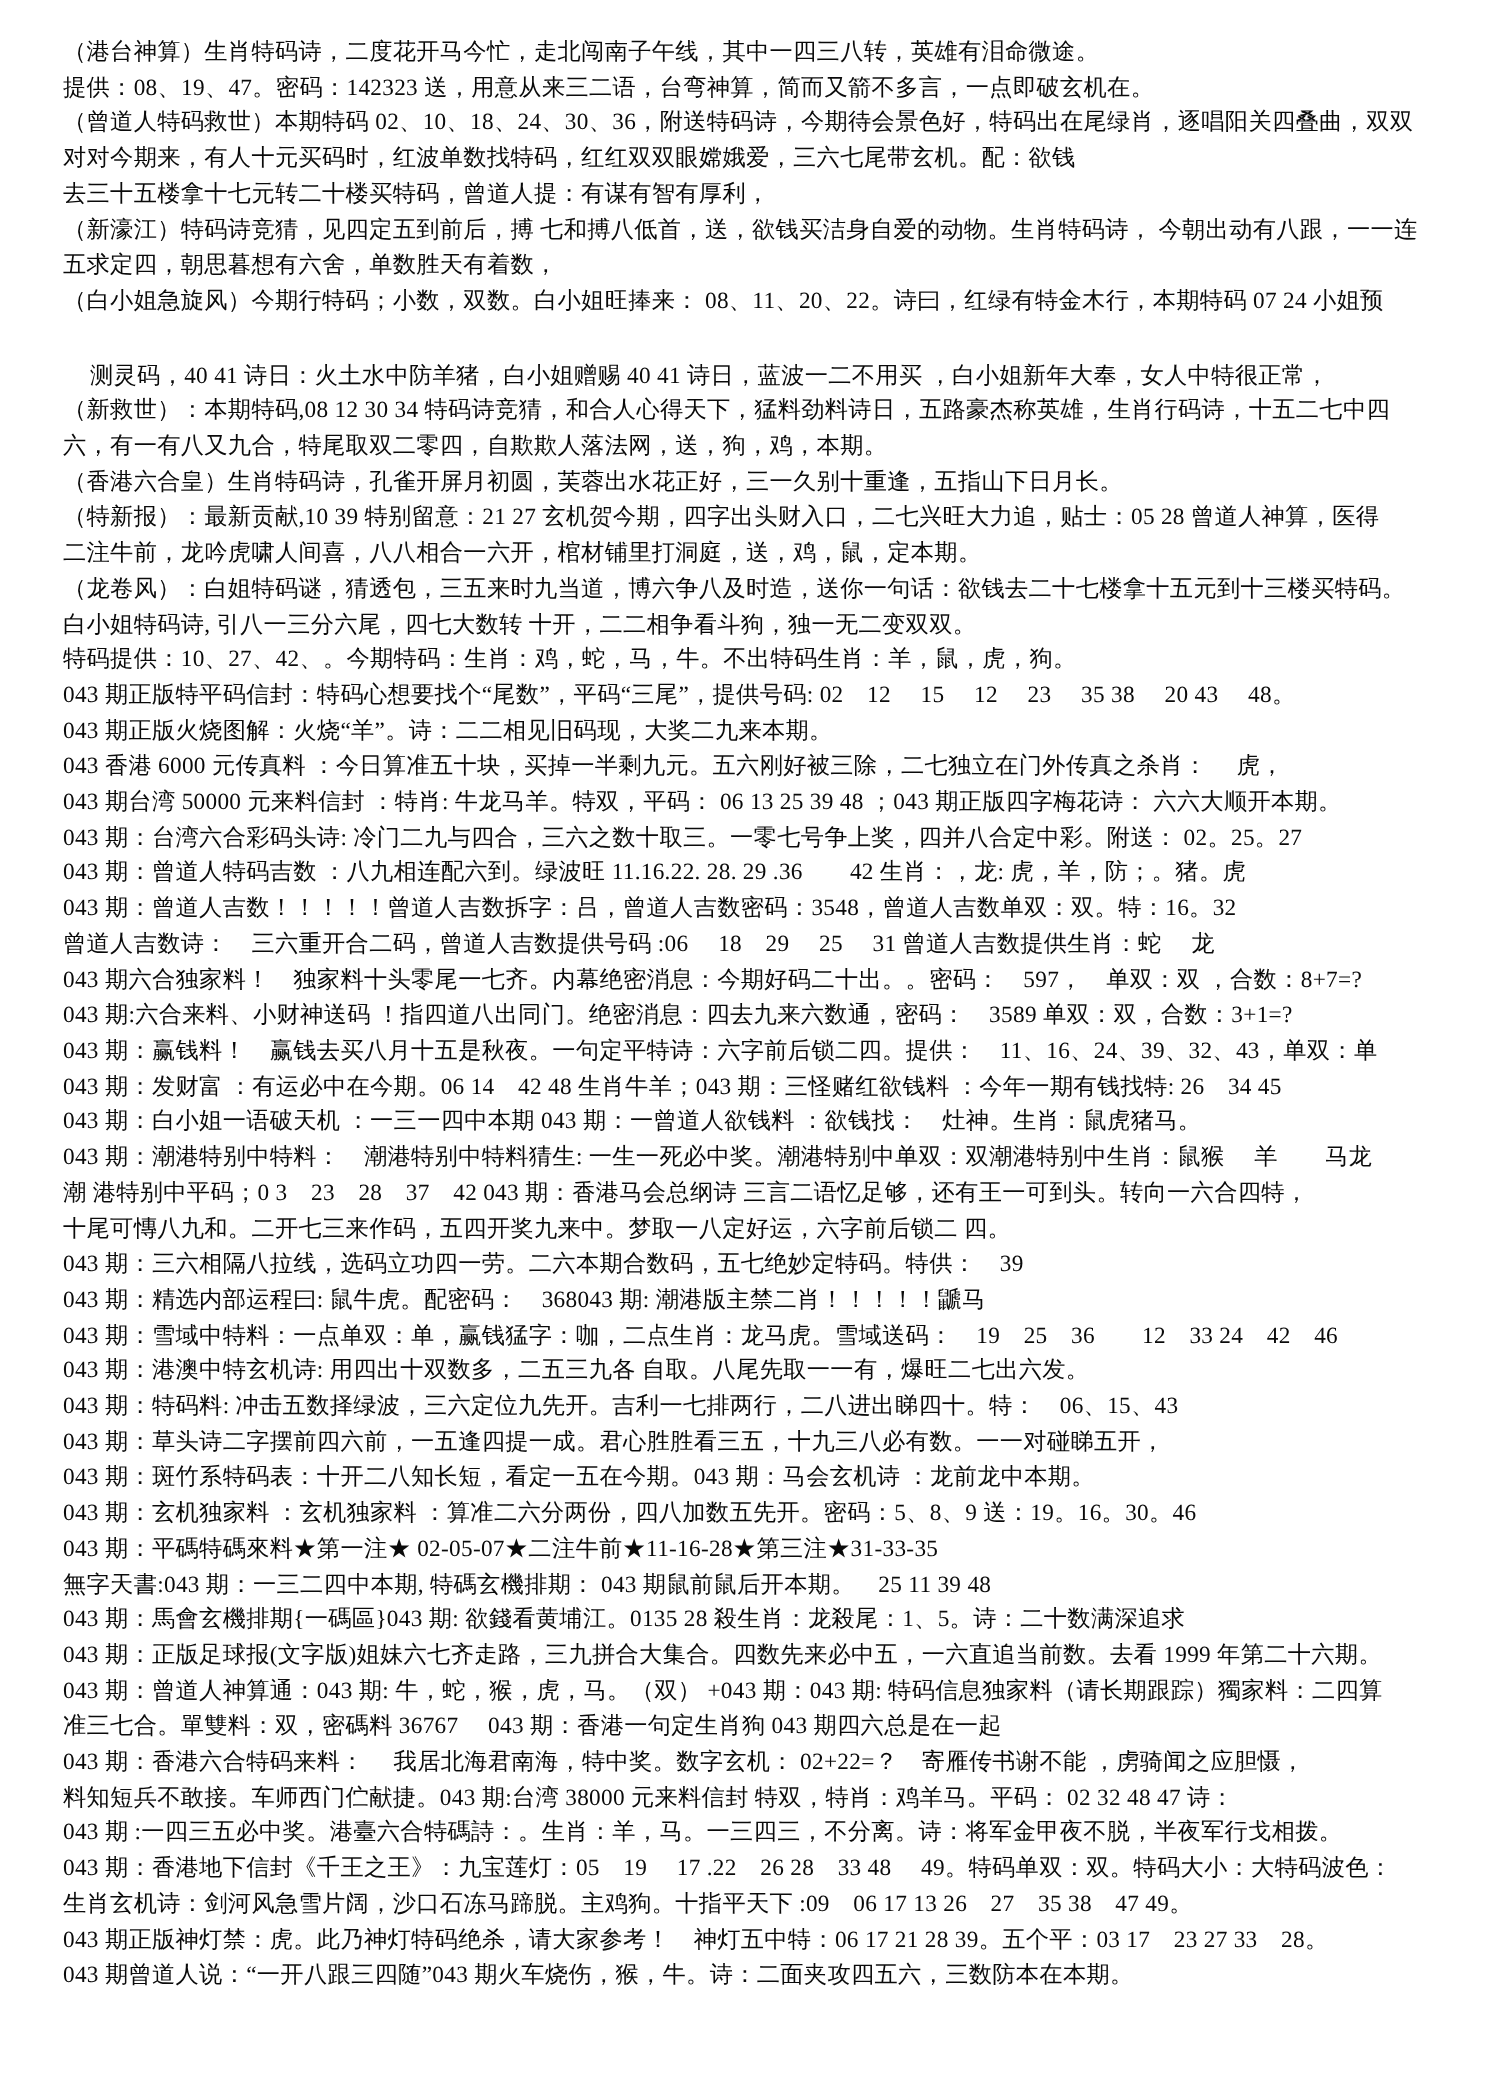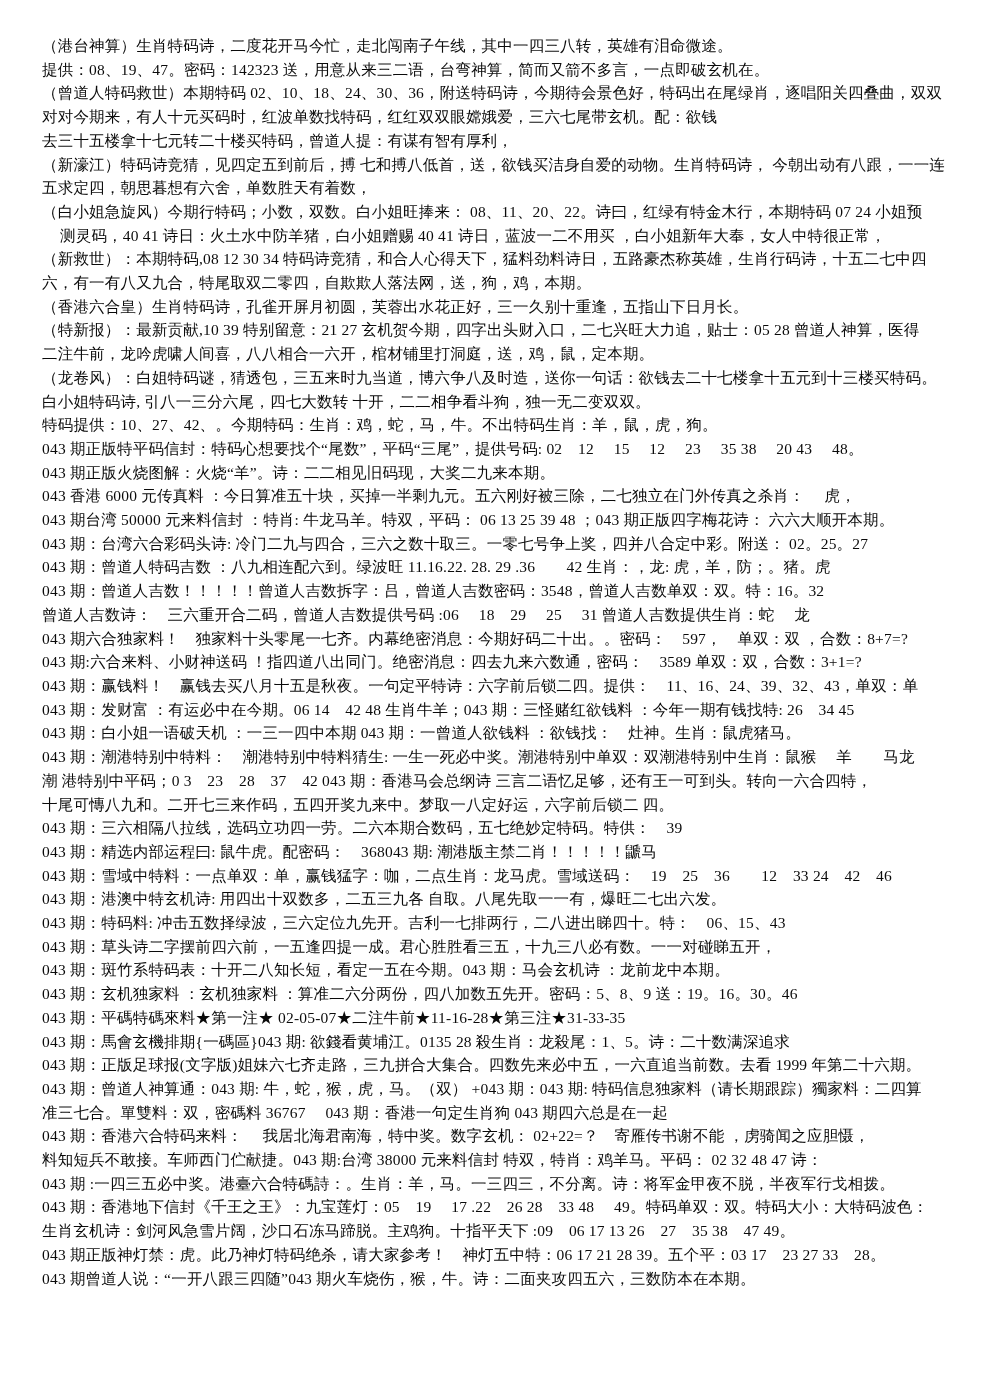--- a/index.html
+++ b/index.html
@@ -5,39 +5,40 @@
   html, body {
     margin: 0;
     padding: 0;
     background: #ffffff;
   }
   .page {
     width: 998px;
     height: 1388px;
     background: #ffffff;
     box-sizing: border-box;
-    padding: 34px 40px 0 42px;
+    padding: 23px 40px 0 42px;
     overflow: hidden;
     font-family: "Liberation Serif", "DejaVu Serif", serif;
     color: #0a0a0a;
   }
   .doc {
     width: 100%;
   }
   .line {
     font-size: 15.5px;
     line-height: 23.7px;
     white-space: nowrap;
     overflow: hidden;
     letter-spacing: 0.2px;
     color: #0a0a0a;
     font-weight: 500;
   }
   .line.indent {
     padding-left: 18px;
+    margin-top: 26px;
   }
 </style>
 </head>
 <body>
 
 <div class="page">
   <div class="doc" id="doc-body">
       <div class="line">（港台神算）生肖特码诗，二度花开马今忙，走北闯南子午线，其中一四三八转，英雄有泪命微途。</div>
       <div class="line">提供：08、19、47。密码：142323 送，用意从来三二语，台弯神算，简而又箭不多言，一点即破玄机在。</div>
       <div class="line">（曾道人特码救世）本期特码 02、10、18、24、30、36，附送特码诗，今期待会景色好，特码出在尾绿肖，逐唱阳关四叠曲，双双</div>
@@ -73,20 +74,21 @@
       <div class="line">十尾可慱八九和。二开七三来作码，五四开奖九来中。梦取一八定好运，六字前后锁二  四。</div>
       <div class="line">043 期：三六相隔八拉线，选码立功四一劳。二六本期合数码，五七绝妙定特码。特供：　39</div>
       <div class="line">043 期：精选内部运程曰: 鼠牛虎。配密码：　368043 期: 潮港版主禁二肖！！！！！鼶马</div>
       <div class="line">043 期：雪域中特料：一点单双：单，赢钱猛字：咖，二点生肖：龙马虎。雪域送码：　19　25　36　　12　33 24　42　46</div>
       <div class="line">043 期：港澳中特玄机诗: 用四出十双数多，二五三九各 自取。八尾先取一一有，爆旺二七出六发。</div>
       <div class="line">043 期：特码料: 冲击五数择绿波，三六定位九先开。吉利一七排两行，二八进出睇四十。特：　06、15、43</div>
       <div class="line">043 期：草头诗二字摆前四六前，一五逢四提一成。君心胜胜看三五，十九三八必有数。一一对碰睇五开，</div>
       <div class="line">043 期：斑竹系特码表：十开二八知长短，看定一五在今期。043 期：马会玄机诗 ：龙前龙中本期。</div>
       <div class="line">043 期：玄机独家料 ：玄机独家料 ：算准二六分两份，四八加数五先开。密码：5、8、9 送：19。16。30。46</div>
       <div class="line">043 期：平碼特碼來料★第一注★ 02-05-07★二注牛前★11-16-28★第三注★31-33-35</div>
+      <div class="line">無字天書:043 期：一三二四中本期, 特碼玄機排期：  043 期鼠前鼠后开本期。　25 11 39 48</div>
       <div class="line">043 期：馬會玄機排期{一碼區}043 期: 欲錢看黄埔江。0135 28 殺生肖：龙殺尾：1、5。诗：二十数满深追求</div>
       <div class="line">043 期：正版足球报(文字版)姐妹六七齐走路，三九拼合大集合。四数先来必中五，一六直追当前数。去看  1999 年第二十六期。</div>
       <div class="line">043 期：曾道人神算通：043 期: 牛，蛇，猴，虎，马。（双） +043 期：043 期: 特码信息独家料（请长期跟踪）獨家料：二四算</div>
       <div class="line">准三七合。單雙料：双，密碼料  36767 　043 期：香港一句定生肖狗 043 期四六总是在一起</div>
       <div class="line">043 期：香港六合特码来料：　 我居北海君南海，特中奖。数字玄机：  02+22=？　寄雁传书谢不能  ，虏骑闻之应胆慑，</div>
       <div class="line">料知短兵不敢接。车师西门伫献捷。043 期:台湾 38000 元来料信封  特双，特肖：鸡羊马。平码：  02 32 48 47 诗：</div>
       <div class="line">043 期 :一四三五必中奖。港臺六合特碼詩：。生肖：羊，马。一三四三，不分离。诗：将军金甲夜不脱，半夜军行戈相拨。</div>
       <div class="line">043 期：香港地下信封《千王之王》：九宝莲灯：05　19　 17  .22　26 28　33 48　 49。特码单双：双。特码大小：大特码波色：</div>
       <div class="line">生肖玄机诗：剑河风急雪片阔，沙口石冻马蹄脱。主鸡狗。十指平天下 :09　06 17 13 26　27　35 38　47 49。</div>
       <div class="line">043 期正版神灯禁：虎。此乃神灯特码绝杀，请大家参考！　神灯五中特：06 17 21 28 39。五个平：03 17　23 27 33　28。</div>

